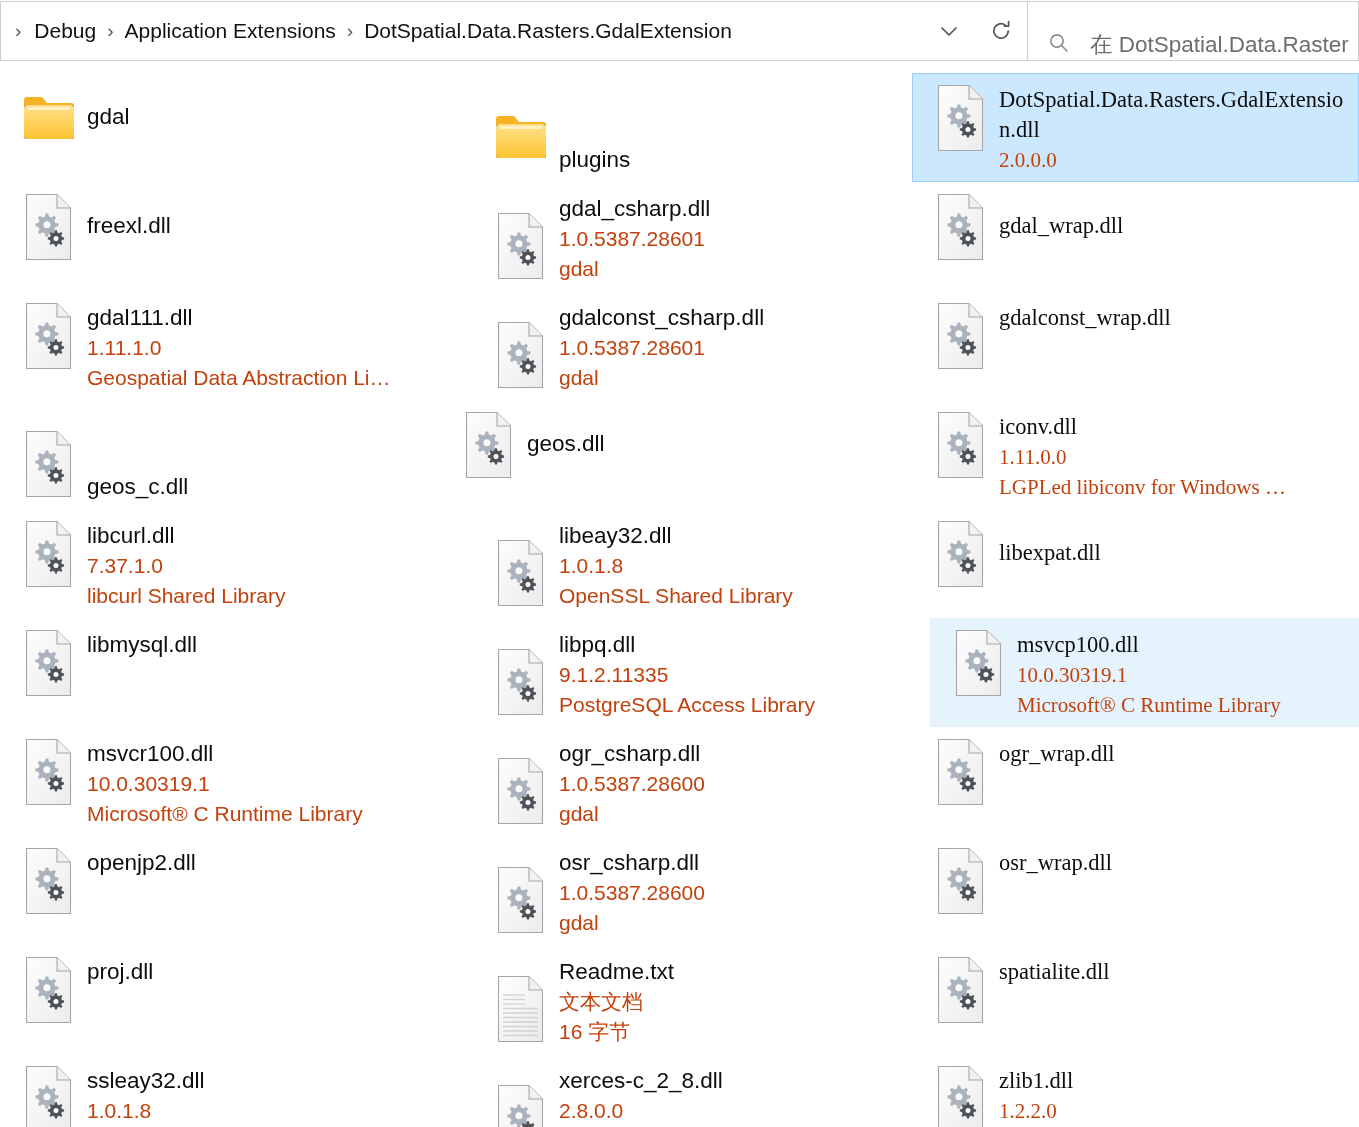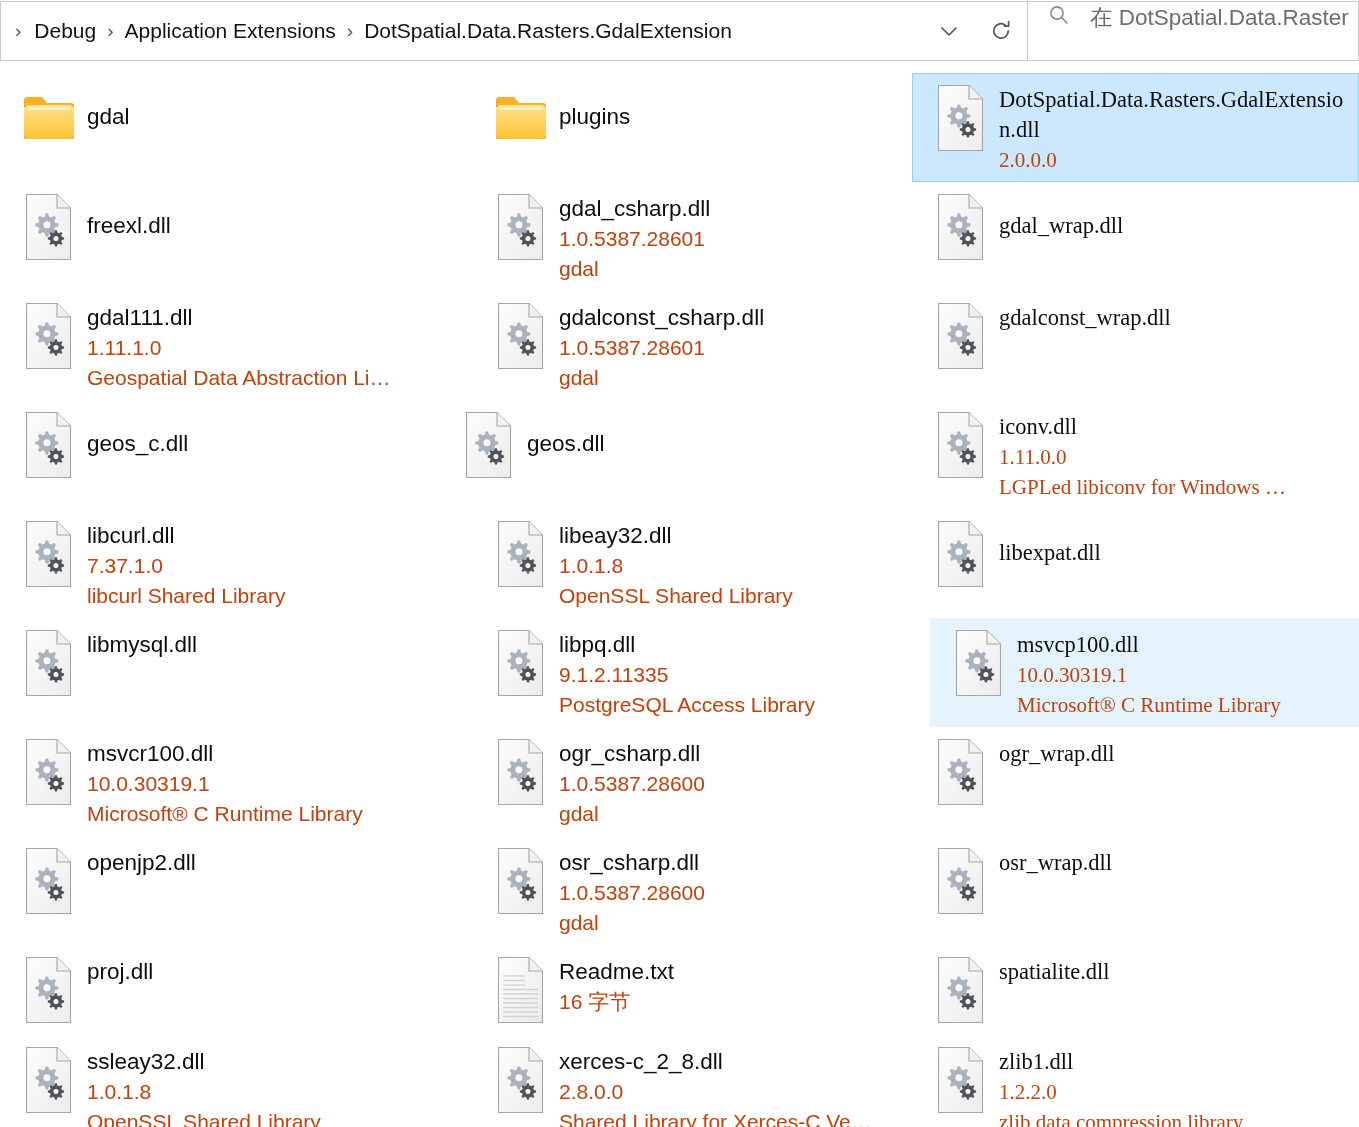--- a/index.html
+++ b/index.html
@@ -57,21 +57,21 @@
     height: 58px;
     display: flex;
     align-items: center;
     justify-content: center;
   }
   .abar-btn svg { display: block; }
 
   .searchbox {
     flex: 1 1 auto;
     display: flex;
-    align-items: flex-start;
+    align-items: flex-end;
     border: 1px solid #cccccc;
     border-left: none;
     height: 60px;
     margin: 1px 0 0 0;
     background: #ffffff;
     overflow: hidden;
   }
   .search-icon-wrap {
     flex: 0 0 auto;
     width: 62px;
@@ -97,21 +97,21 @@
     display: flex;
     align-items: stretch;
   }
   .cell {
     display: flex;
     align-items: flex-start;
     padding: 6px 8px 6px 18px;
     min-width: 0;
   }
   .cell.col0 { flex: 0 0 472px; }
-  .cell.col1 { flex: 0 0 440px; }
+  .cell.col1 { flex: 0 0 440px; align-items: flex-end; }
   .cell.col2 { flex: 0 0 447px; font-family: Liberation Serif, serif; }
 
   .cell.selected {
     background: #cce8ff;
     border: 1px solid #9dcdf5;
   }
   .cell.hover {
     background: #e5f3fd;
     border: 1px solid transparent;
     margin-left: 18px;
@@ -1010,20 +1010,21 @@
               <path d="M11 44.5 H46"></path>
       <path d="M11 49 H46"></path>
               <path d="M11 53.5 H46"></path>
               <path d="M11 58 H46"></path>
       <path d="M11 62.5 H46"></path>
     </g>
   </svg>
 </div>
         <div class="labels">
           <div class="fname">Readme.txt</div>
+          <div class="fmeta">文本文档</div>
           <div class="fmeta">16 字节</div>
         </div>
       </div>
       <div class="cell col2 plain">
         <div class="icon">
   <svg width="58" height="72" viewBox="0 0 58 72">
     <defs>
       <linearGradient id="pg" x1="0" y1="0" x2="1" y2="1">
         <stop offset="0%" stop-color="#fdfdfd"></stop>
         <stop offset="100%" stop-color="#ececec"></stop>

